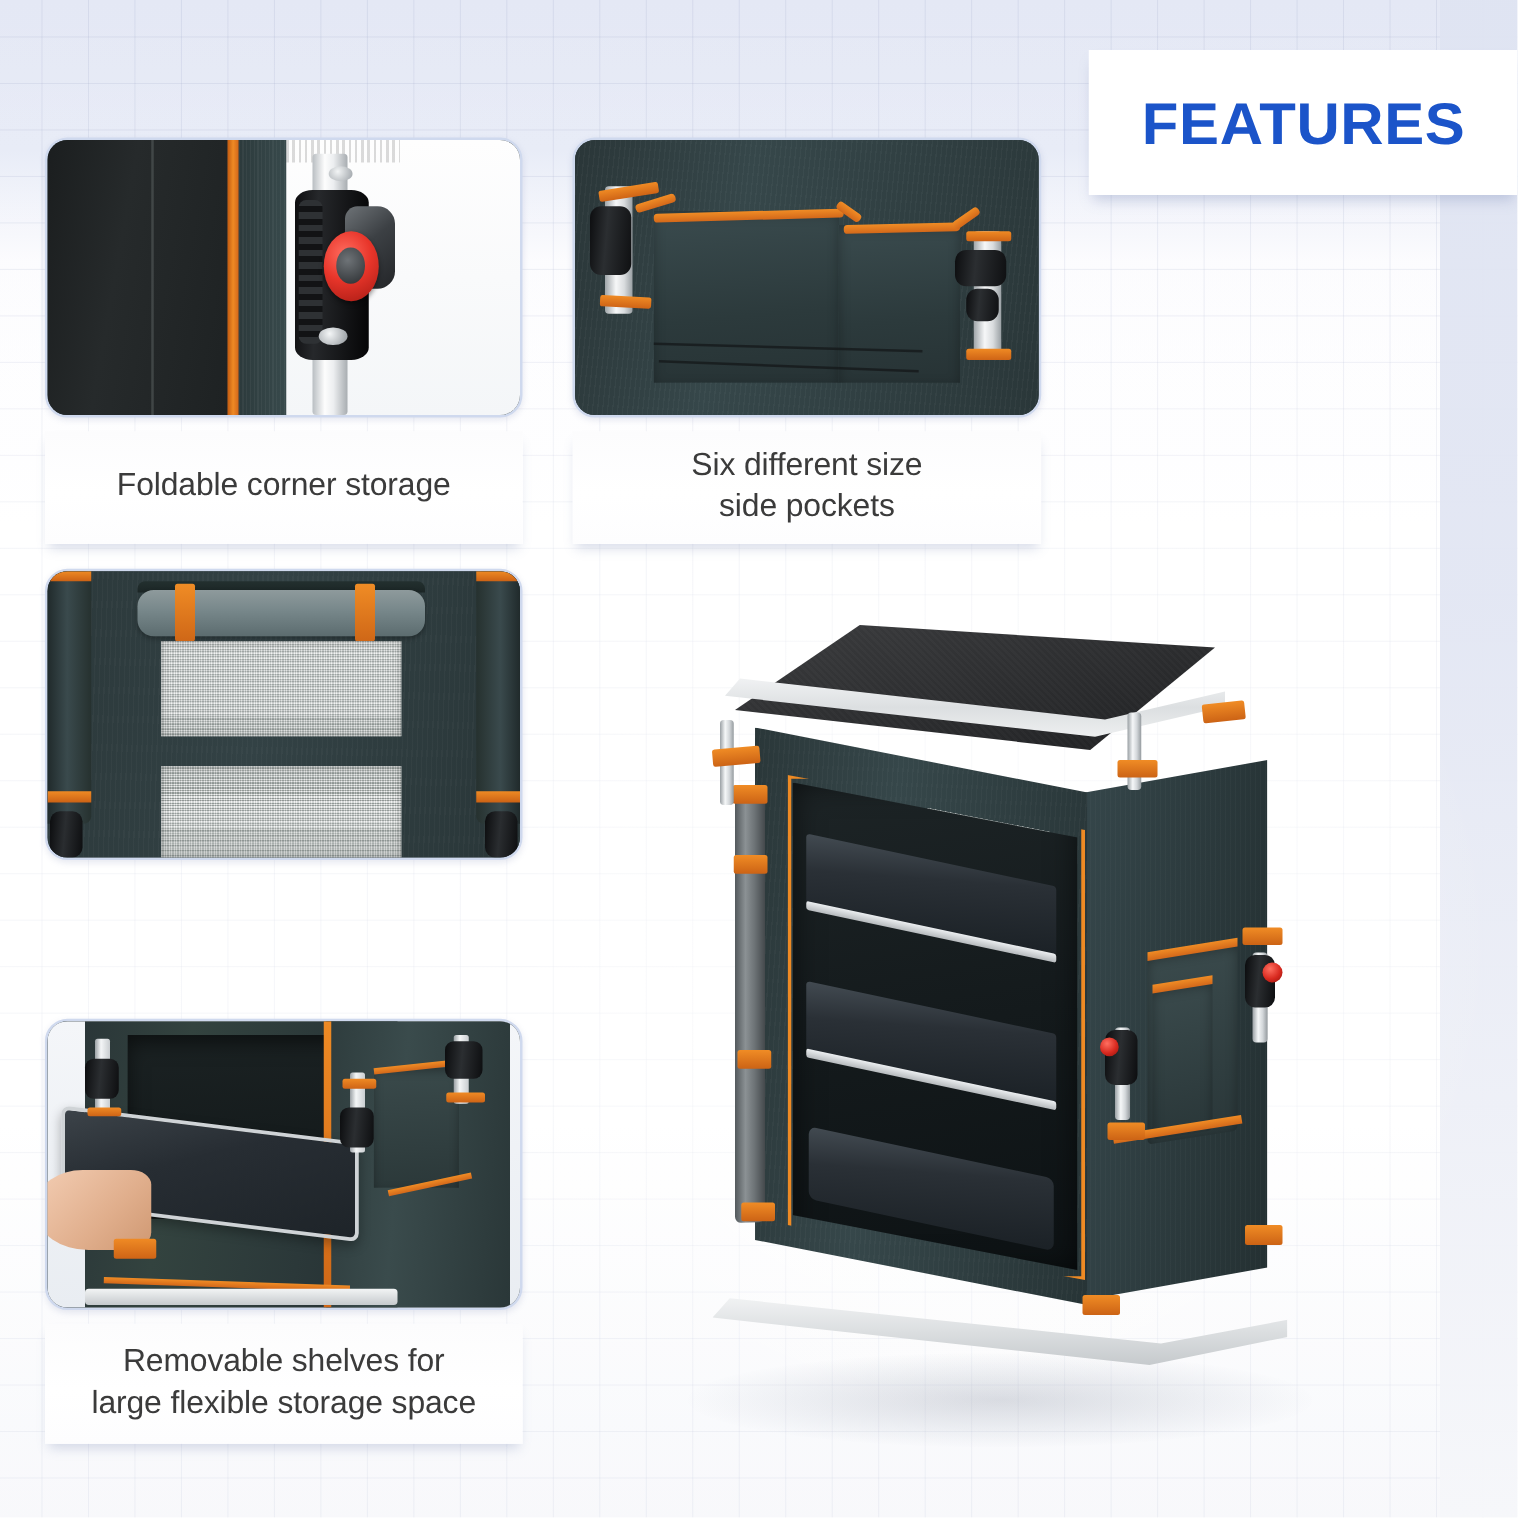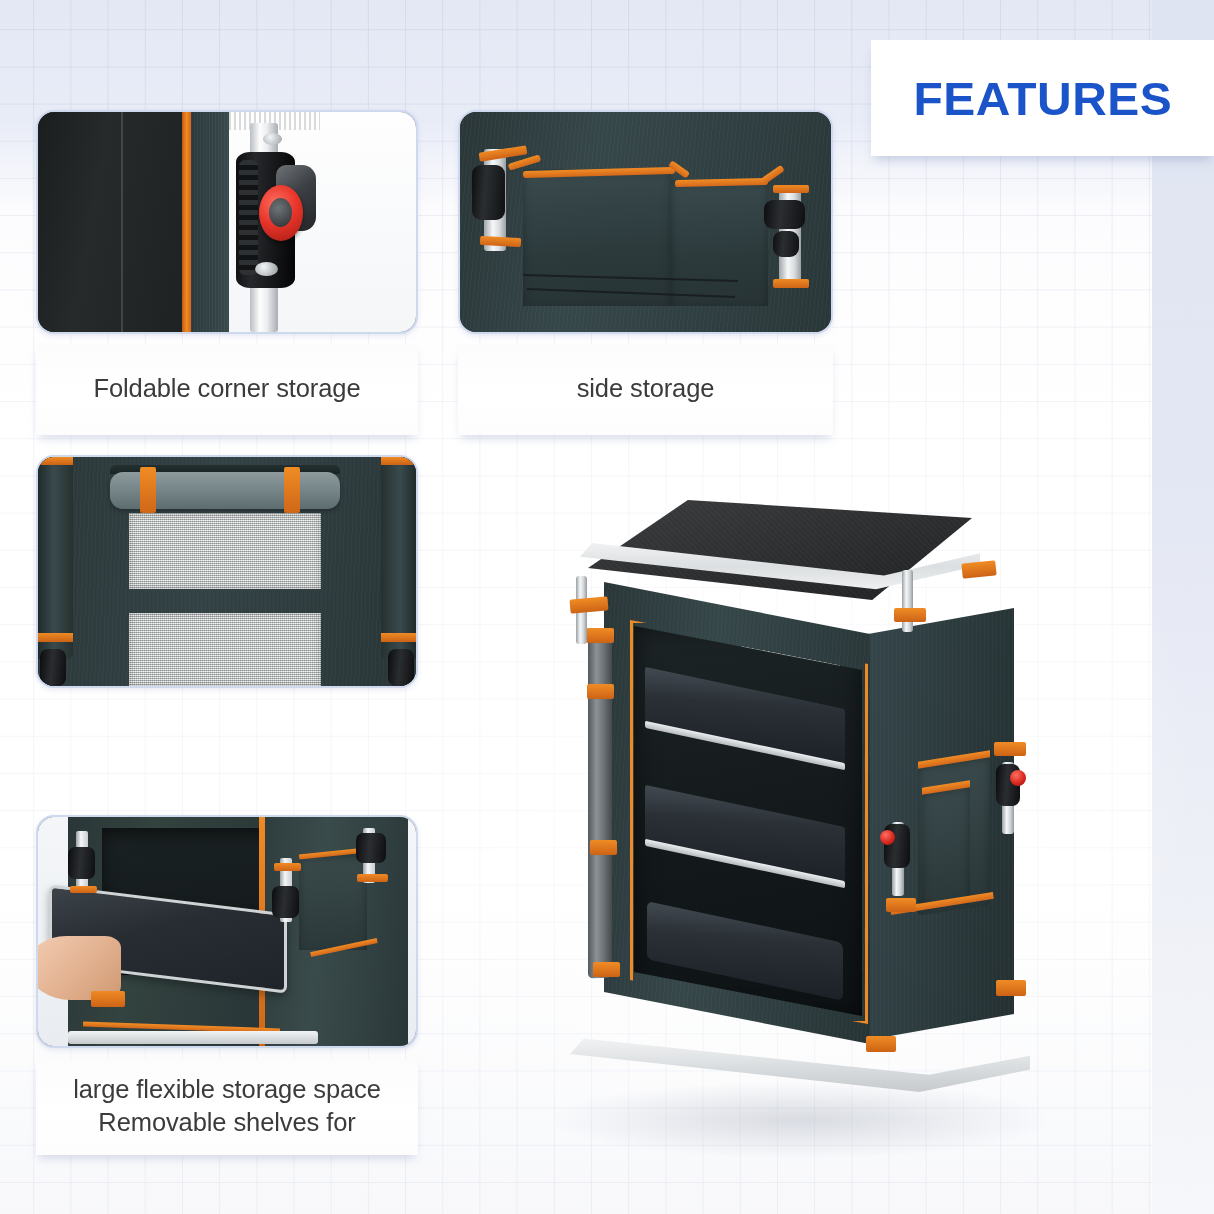--- a/index.html
+++ b/index.html
@@ -340,21 +340,22 @@
     <div class="p2-ostrap" style="left:5.5%; top:57%; width:11%; height:4.2%; transform:rotate(3deg);"></div>
 
     <div class="p2-pole" style="left:86%; top:33%; height:47%;"></div>
     <div class="p2-clamp" style="left:82%; top:40%; width:11%; height:13%;"></div>
     <div class="p2-clamp" style="left:84.5%; top:54%; width:7%; height:12%;"></div>
     <div class="p2-ostrap" style="left:84.5%; top:33%; width:9.5%; height:4%;"></div>
     <div class="p2-ostrap" style="left:84.5%; top:76%; width:9.5%; height:4%;"></div>
   </div>
   <div class="caption" style="width:375px; height:90px; margin-top:11px;">
     <div>
-      <span>side storage</span>
+      <span>Six different size</span>
+      <span>side pockets</span>
     </div>
   </div>
 </div>
 
 <div class="feature-block" style="left:36px; top:455px; width:382px;">
   <div class="photo" style="width:382px; height:233px;">
     <div class="p3-bg"></div>
 
     <div class="p3-postL"></div>
     <div class="p3-postR"></div>
@@ -402,22 +403,22 @@
     <div class="p4-pole" style="left:86%; top:5%; height:24%;"></div>
     <div class="p4-clamp" style="left:84%; top:7%; width:8%; height:13%;"></div>
     <div class="p4-ostrap" style="left:84.5%; top:25%; width:8%; height:3.4%;"></div>
 
     <div class="p4-ostrap" style="left:14%; top:76%; width:9%; height:7%;"></div>
     <div class="p4-trim" style="left:12%; top:91%; width:52%; height:2.2%; transform:rotate(2deg);"></div>
     <div class="p4-base"></div>
   </div>
   <div class="caption" style="width:382px; height:96px; margin-top:11px;">
     <div>
+      <span>Removable shelves for</span>
       <span>large flexible storage space</span>
-      <span>Removable shelves for</span>
     </div>
   </div>
 </div>
 
 <div id="main-product">
   <div class="mp mp-shadow"></div>
 
   <div class="mp mp-fabric-side"></div>
   <div class="mp mp-fabric-front"></div>
 

